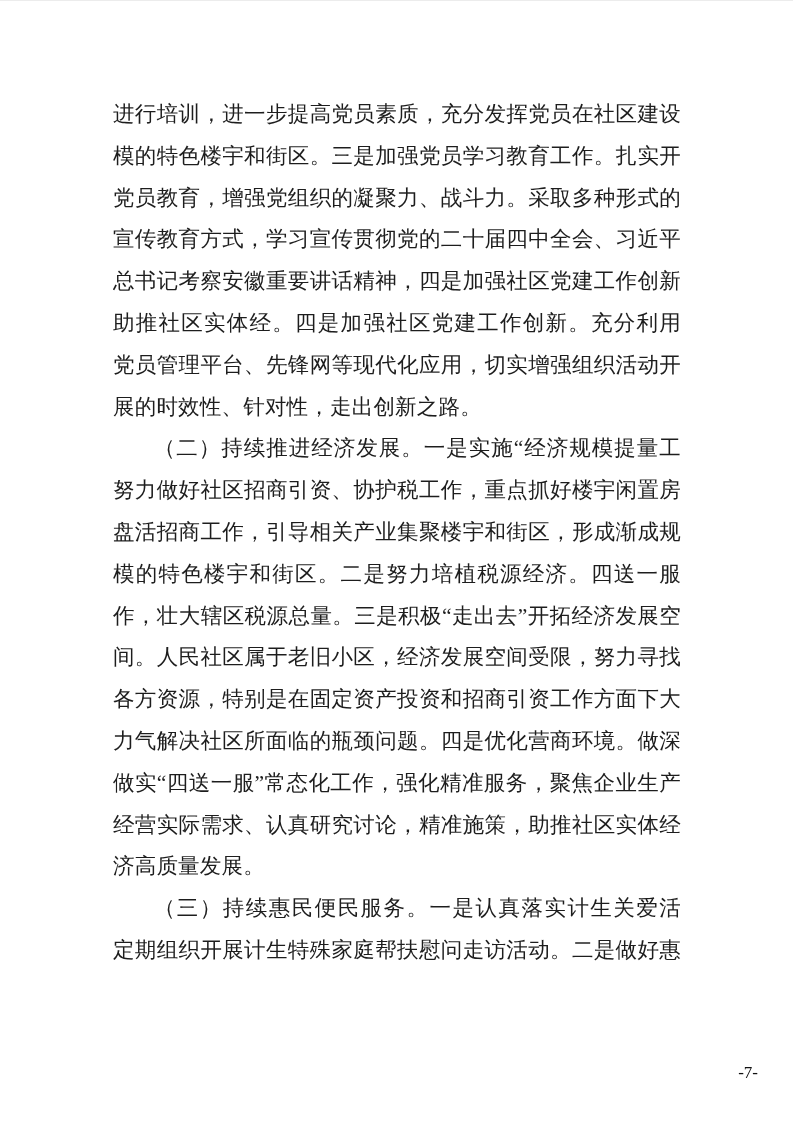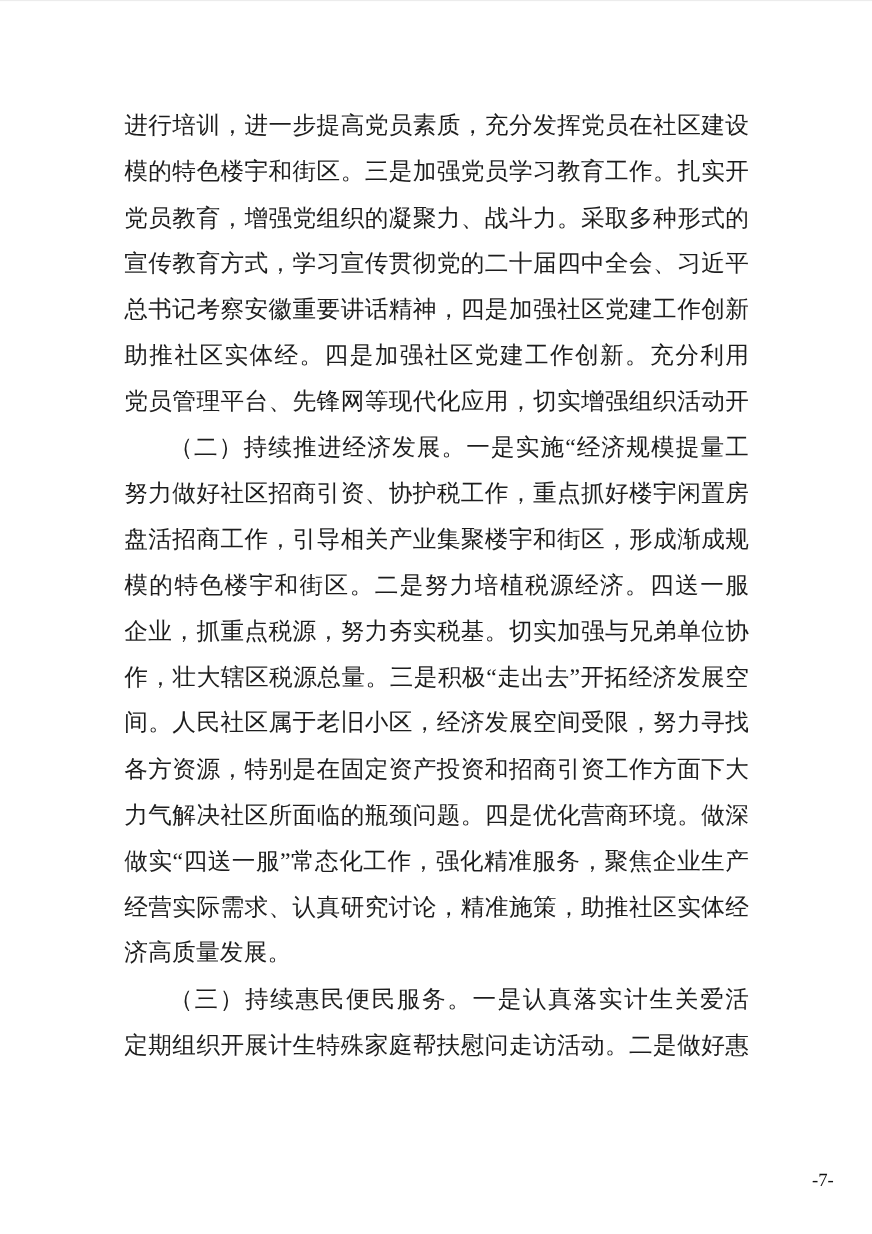--- a/index.html
+++ b/index.html
@@ -57,25 +57,25 @@
 
 <div class="sheet">
   <div class="text-body" style="color: rgb(29, 29, 29);">
       <div class="text-line justify">进行培训，进一步提高党员素质，充分发挥党员在社区建设</div>
       <div class="text-line justify">模的特色楼宇和街区。三是加强党员学习教育工作。扎实开展</div>
       <div class="text-line justify">党员教育，增强党组织的凝聚力、战斗力。采取多种形式的</div>
       <div class="text-line justify">宣传教育方式，学习宣传贯彻党的二十届四中全会、习近平</div>
       <div class="text-line justify">总书记考察安徽重要讲话精神，四是加强社区党建工作创新</div>
       <div class="text-line justify">助推社区实体经。四是加强社区党建工作创新。充分利用</div>
       <div class="text-line justify">党员管理平台、先锋网等现代化应用，切实增强组织活动开</div>
+      <div class="text-line">展的时效性、针对性，走出创新之路。</div>
       <div class="text-line justify indent">（二）持续推进经济发展。一是实施“经济规模提量工程”。</div>
       <div class="text-line justify">努力做好社区招商引资、协护税工作，重点抓好楼宇闲置房</div>
       <div class="text-line justify">盘活招商工作，引导相关产业集聚楼宇和街区，形成渐成规</div>
       <div class="text-line justify">模的特色楼宇和街区。二是努力培植税源经济。四送一服</div>
-      <div class="text-line justify">企业，抓重点税源，努力夯实税基。切实加强与兄弟单位协</div>
       <div class="text-line justify">作，壮大辖区税源总量。三是积极“走出去”开拓经济发展空</div>
       <div class="text-line justify">间。人民社区属于老旧小区，经济发展空间受限，努力寻找</div>
       <div class="text-line justify">各方资源，特别是在固定资产投资和招商引资工作方面下大</div>
       <div class="text-line justify">力气解决社区所面临的瓶颈问题。四是优化营商环境。做深</div>
       <div class="text-line justify">做实“四送一服”常态化工作，强化精准服务，聚焦企业生产</div>
       <div class="text-line justify">经营实际需求、认真研究讨论，精准施策，助推社区实体经</div>
       <div class="text-line">济高质量发展。</div>
       <div class="text-line justify indent">（三）持续惠民便民服务。一是认真落实计生关爱活动，</div>
       <div class="text-line justify">定期组织开展计生特殊家庭帮扶慰问走访活动。二是做好惠</div>
     </div>

